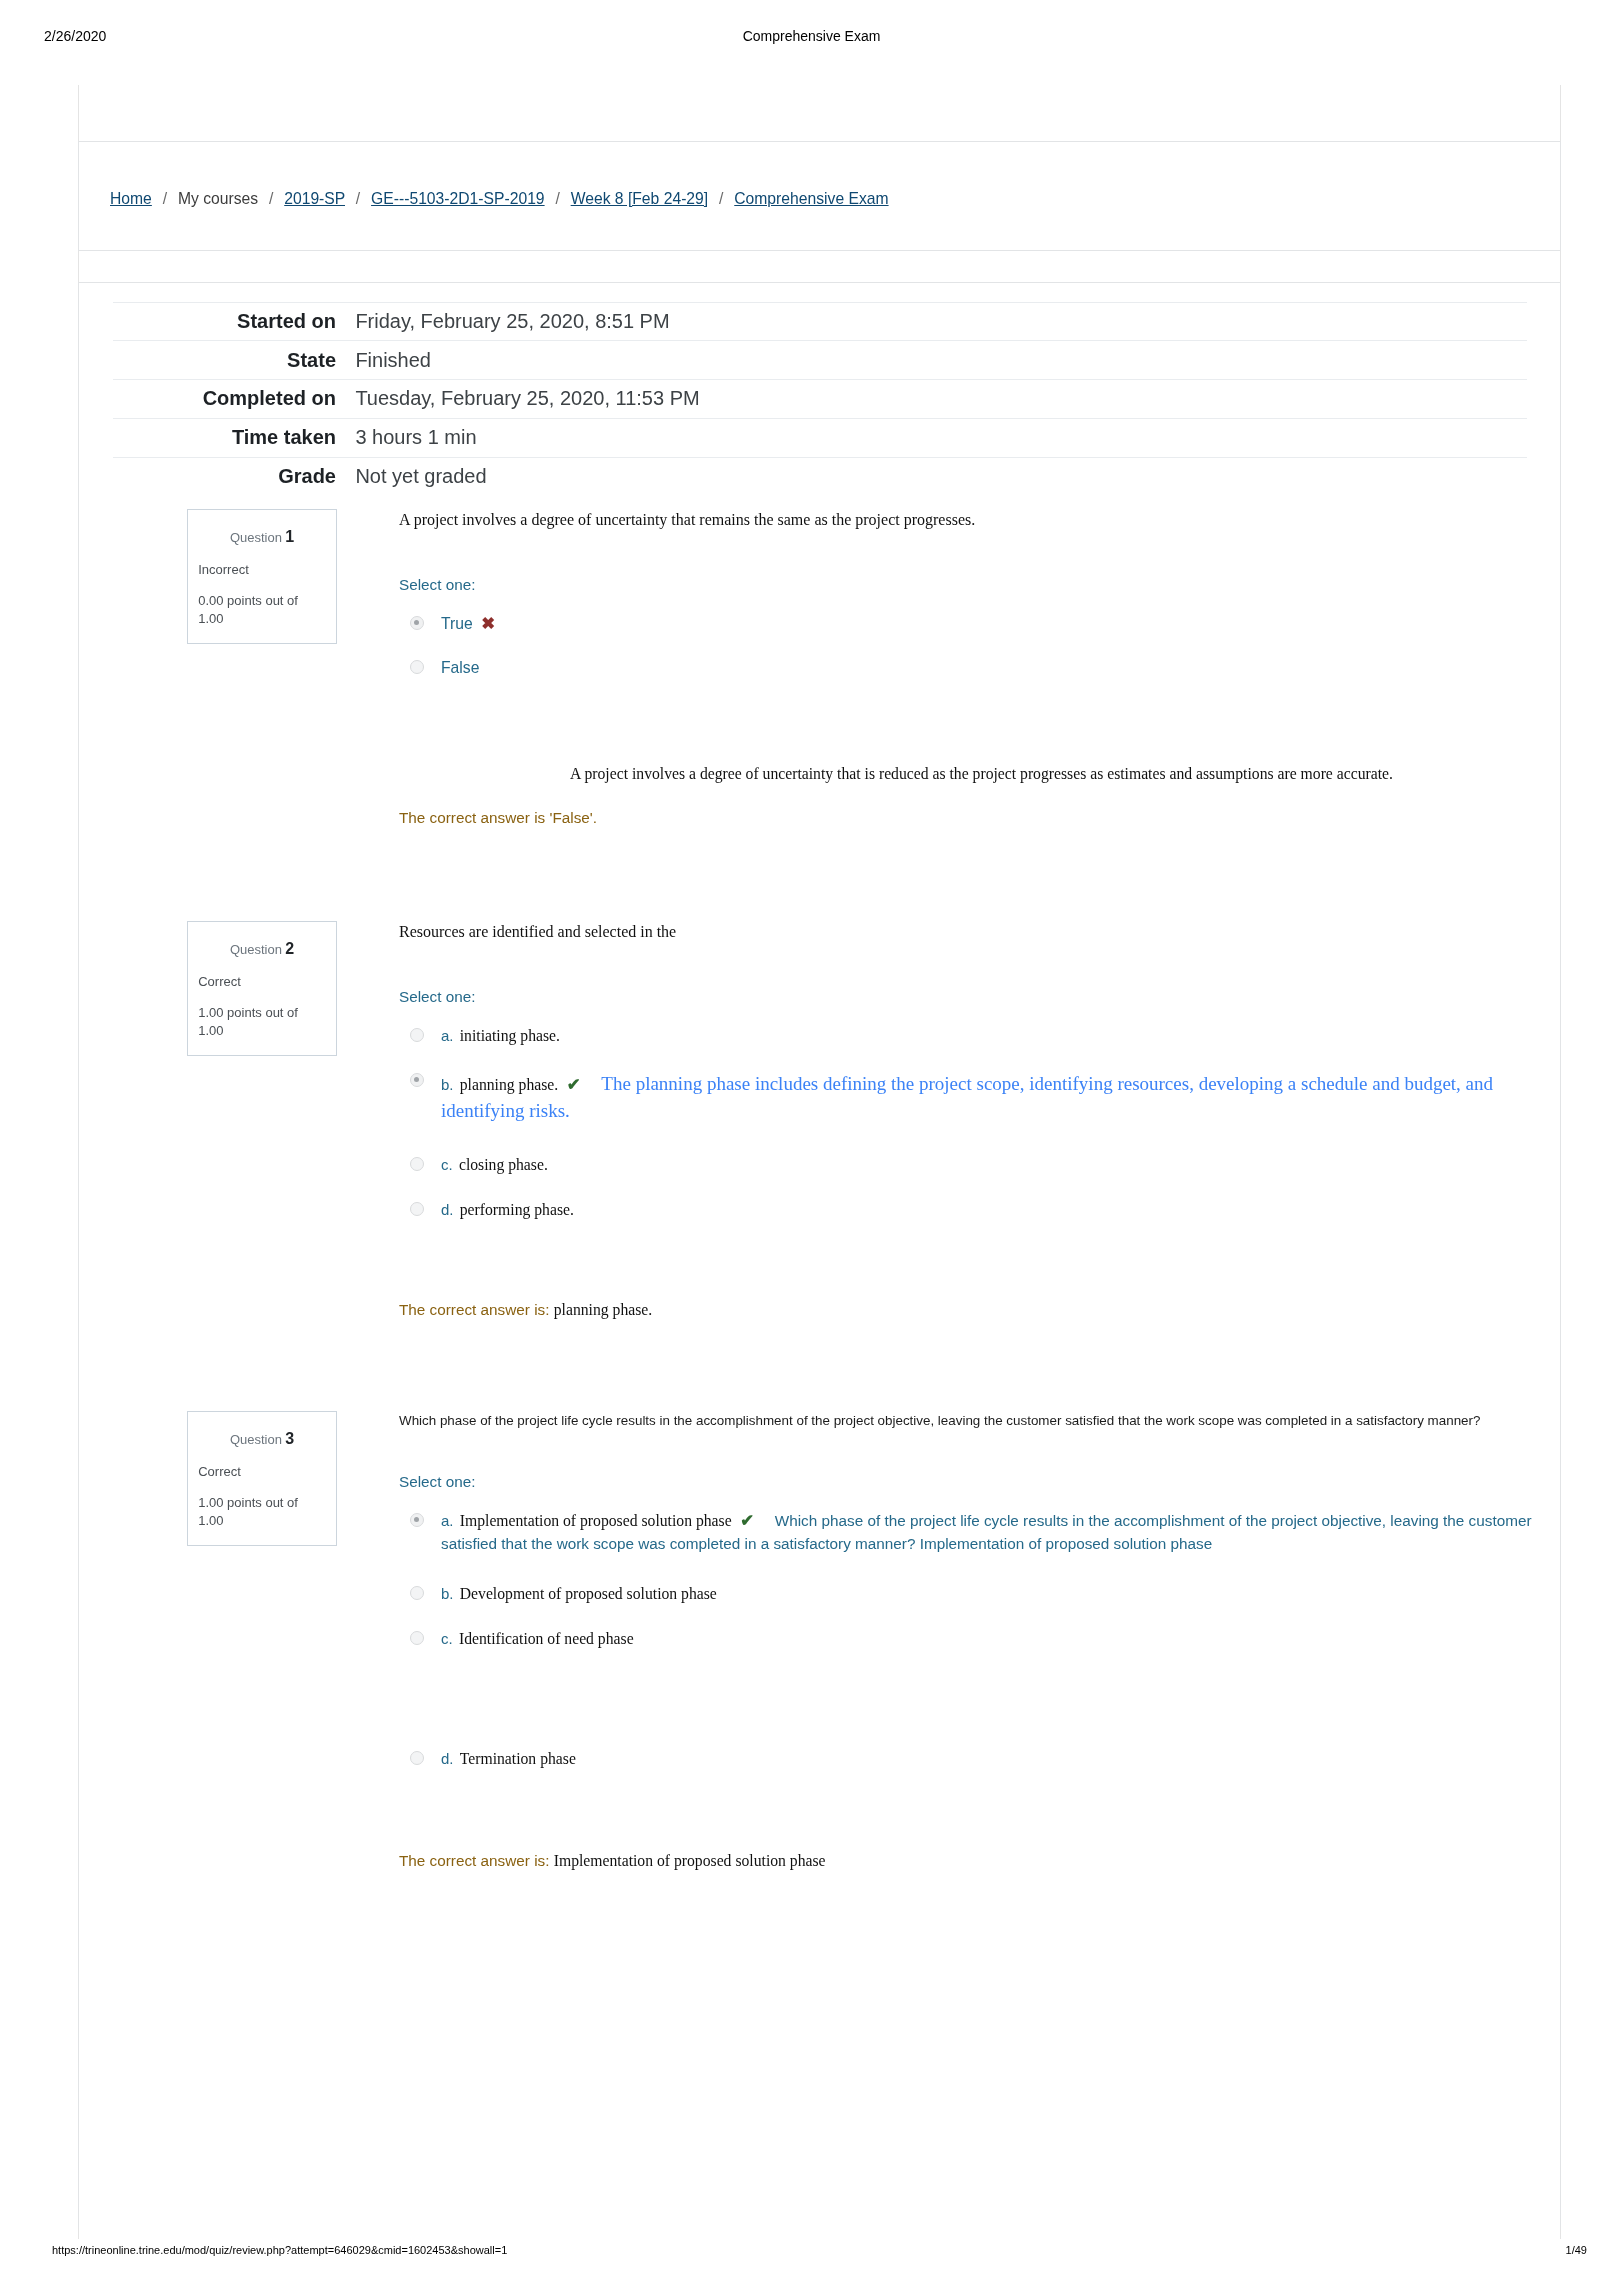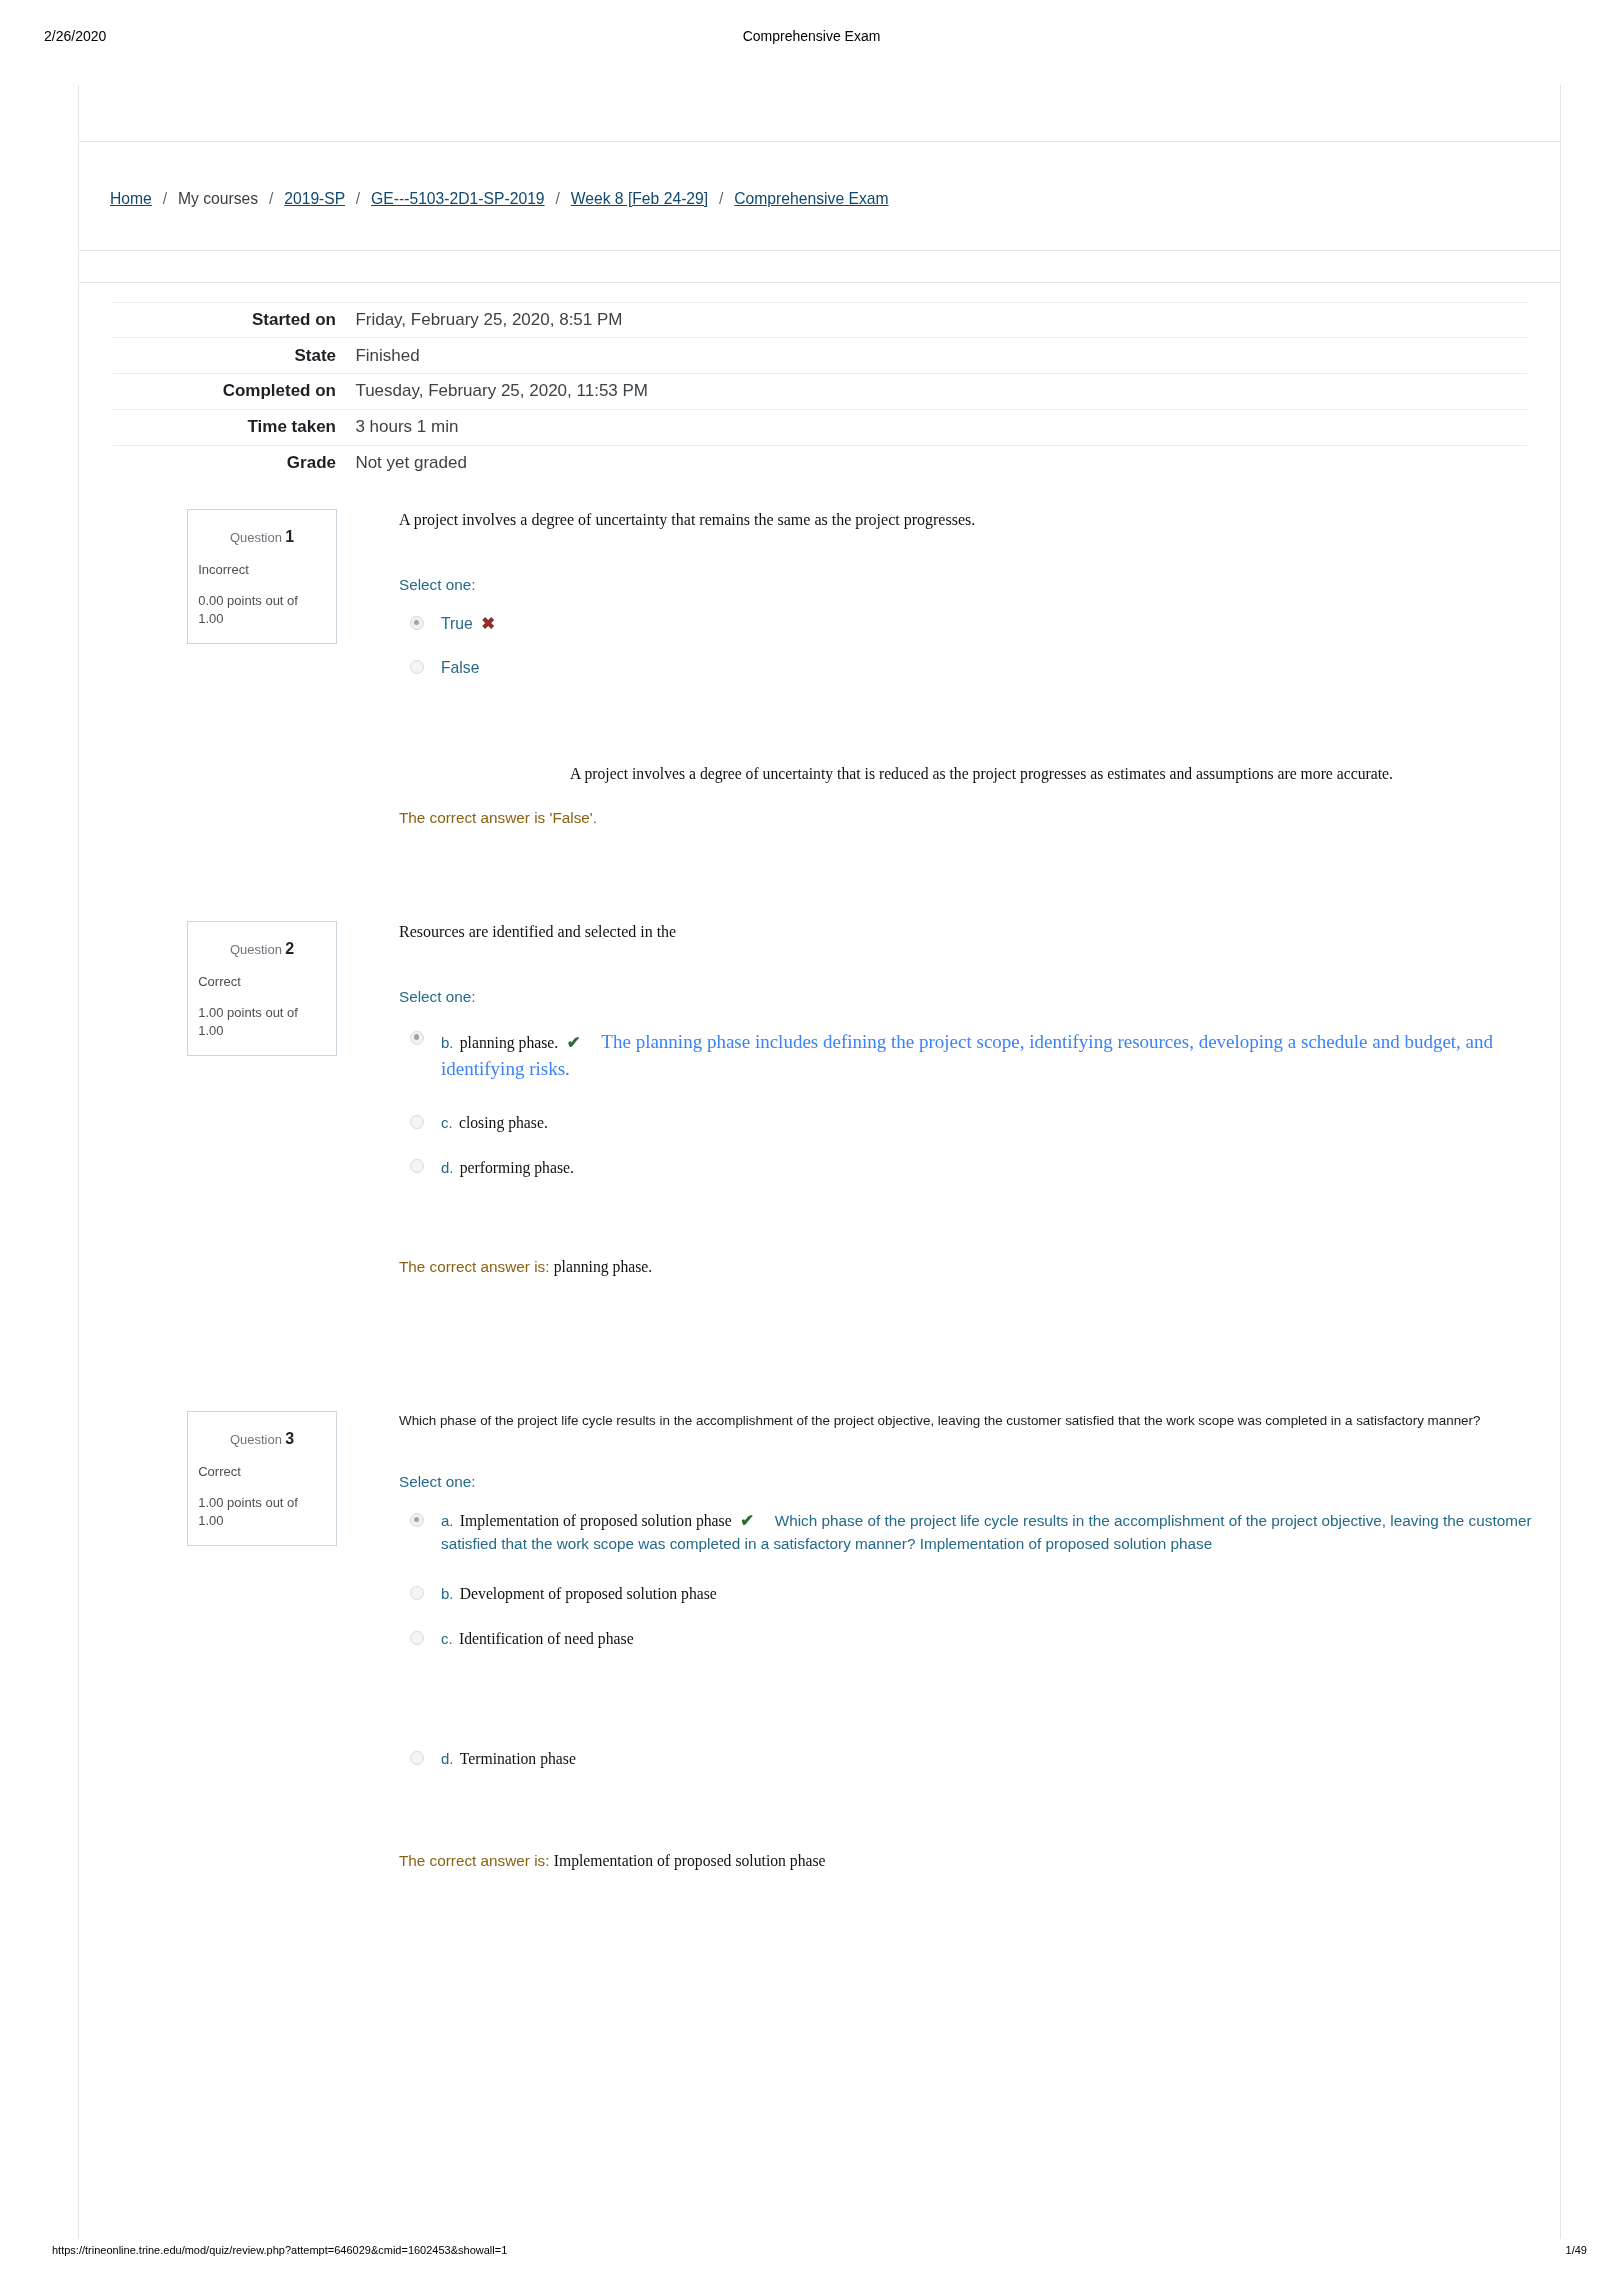--- a/index.html
+++ b/index.html
@@ -90,21 +90,21 @@
     padding: 0 6.5px;
   }
 
   
   .summary-table {
     position: absolute;
     left: 34px;
     top: 18.5px;
     width: 1414px;
     border-collapse: collapse;
-    font-size: 17px;
+    font-size: 20px;
   }
   .summary-table tr { }
   .summary-table td {
     border-top: 1.4px solid #e9ecef;
     padding: 7.4px 0 7.4px 0;
     vertical-align: middle;
   }
   .summary-table td.key {
     width: 223px;
     text-align: right;
@@ -388,20 +388,25 @@
       </div>
       <div class="qstate">Correct</div>
       <div class="qgrade">1.00 points out of 1.00</div>
     </div>
 
     <div class="qbody">
       <div class="qtext">Resources are identified and selected in the</div>
 
       <div class="answer-label">Select one:</div>
 
+      <div class="option">
+        <span class="radio"></span>
+        <span class="opt-letter">a.</span>
+        <span class="opt-text">initiating phase.</span>
+      </div>
 
       <div class="option" style="margin-top:22px;">
         <span class="radio checked"></span>
         <span class="opt-letter">b.</span>
         <span class="opt-text">planning phase.</span>
         <span class="mark right">✔</span>
         <span class="opt-feedback">The planning phase includes defining the project scope, identifying resources, developing a schedule and budget, and identifying risks.</span>
       </div>
 
       <div class="option" style="margin-top:29px;">

